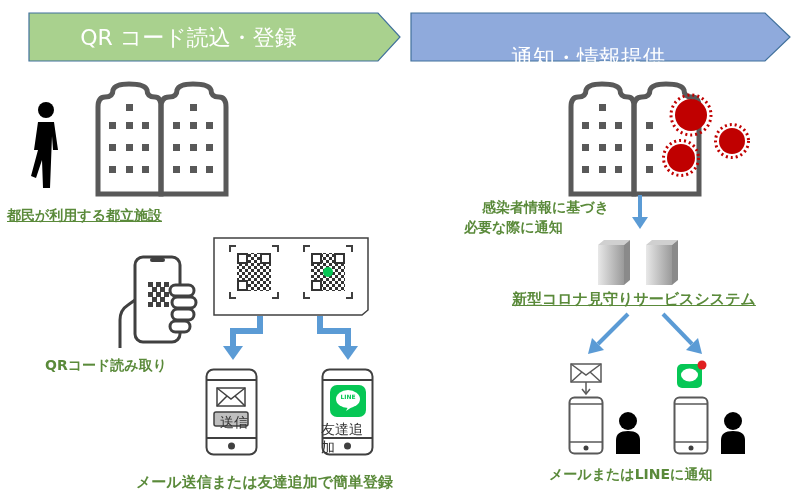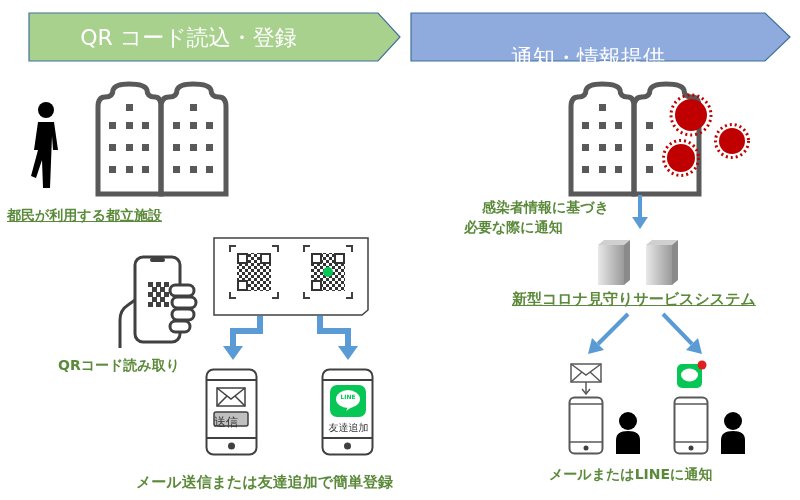--- a/index.html
+++ b/index.html
@@ -73,21 +73,21 @@
       <rect x="46" y="47" width="5" height="5"></rect>
   </g>
   <path d="M2 93 L2 65 Q2 55 10 50 L17 45" fill="none" stroke="#404040" stroke-width="3"></path>
   <g fill="#fff" stroke="#404040" stroke-width="3">
     <rect x="52" y="30" width="24" height="11" rx="5.5"></rect>
     <rect x="54" y="42" width="24" height="11" rx="5.5"></rect>
     <rect x="54" y="54" width="22" height="11" rx="5.5"></rect>
     <rect x="52" y="66" width="20" height="11" rx="5.5"></rect>
   </g>
 </svg>
-<div class="glabel" style="left:58px;top:357px;text-align:center;">QRコード読み取り</div>
+<div class="glabel" style="left:45px;top:357px;text-align:center;">QRコード読み取り</div>
 
 <svg style="left:212px;top:236px" width="160" height="80" viewBox="0 0 160 80">
   <path d="M2 2 L156 2 L156 74 L150 79 L2 79 Z" fill="#fff" stroke="#404040" stroke-width="1.5"></path>
   <g stroke="#404040" stroke-width="2" fill="none">
     <path d="M18 16 L18 10 L24 10"></path>
       <path d="M60 10 L66 10 L66 16"></path>
     <path d="M18 56 L18 62 L24 62"></path>
       <path d="M60 62 L66 62 L66 56"></path>
     <path d="M92 16 L92 10 L98 10"></path>
       <path d="M134 10 L140 10 L140 16"></path>
@@ -126,33 +126,33 @@
   <rect x="1.5" y="1.5" width="50" height="85" rx="7" fill="#fff" stroke="#404040" stroke-width="2"></rect>
   <line x1="1.5" y1="12" x2="51.5" y2="12" stroke="#404040" stroke-width="2"></line>
   <line x1="1.5" y1="70" x2="51.5" y2="70" stroke="#404040" stroke-width="2"></line>
   <circle cx="26.5" cy="78" r="3.5" fill="#404040"></circle>
   <g fill="#fff" stroke="#404040" stroke-width="1.5">
     <rect x="12" y="20" width="28" height="18"></rect>
     <path d="M12 20 L26 31 L40 20 M12 38 L22 28 M40 38 L30 28" fill="none"></path>
   </g>
   <rect x="9" y="44" width="34" height="14" rx="2" fill="#bfbfbf" stroke="#404040" stroke-width="1.5"></rect>
 </svg>
-<div class="abs" style="left:214px;top:414px;width:34px;text-align:left;font-size:12px;color:#333;">送信</div>
+<div class="abs" style="left:214px;top:414px;width:34px;text-align:right;font-size:14px;color:#333;">送信</div>
 
 <svg style="left:321px;top:368px" width="55" height="90" viewBox="0 0 55 90">
   <rect x="1.5" y="1.5" width="50" height="85" rx="7" fill="#fff" stroke="#404040" stroke-width="2"></rect>
   <line x1="1.5" y1="12" x2="51.5" y2="12" stroke="#404040" stroke-width="2"></line>
   <line x1="1.5" y1="70" x2="51.5" y2="70" stroke="#404040" stroke-width="2"></line>
   <circle cx="26.5" cy="78" r="3.5" fill="#404040"></circle>
   <rect x="9" y="17" width="36" height="32" rx="7" fill="#06c755"></rect>
   <ellipse cx="27" cy="31" rx="12" ry="9" fill="#fff"></ellipse>
   <path d="M27 39 L25 43 L31 39 Z" fill="#fff"></path>
 </svg>
 <div class="abs" style="left:335px;top:393px;width:26px;text-align:center;font-size:6px;font-weight:bold;color:#06c755;">LINE</div>
-<div class="abs" style="left:321px;top:421px;width:55px;text-align:center;font-size:10px;color:#333;">友達追加</div>
+<div class="abs" style="left:321px;top:421px;width:55px;font-size:14px;color:#333;">友達追加</div>
 
 <div class="glabel" style="left:136px;top:462px;font-size:15px;margin-top:11px;">メール送信または友達追加で簡単登録</div>
 
 <svg style="left:568px;top:82px" width="135" height="115" viewBox="0 0 135 115">
   <g fill="none" stroke="#595959" stroke-width="5">
     <path d="M3 112 L3 25 Q3 15 10 15 Q18 15 18 8 Q20 2 34 2 Q50 2 52 8 Q52 15 60 15 Q66 15 66 25 L66 112 Z"></path>
     <path d="M66 112 L66 25 Q66 15 74 15 Q82 15 82 8 Q84 2 98 2 Q114 2 116 8 Q116 15 124 15 Q131 15 131 25 L131 112 Z"></path>
   </g>
   <g fill="#595959">
     <rect x="31" y="22" width="7" height="7"></rect>

